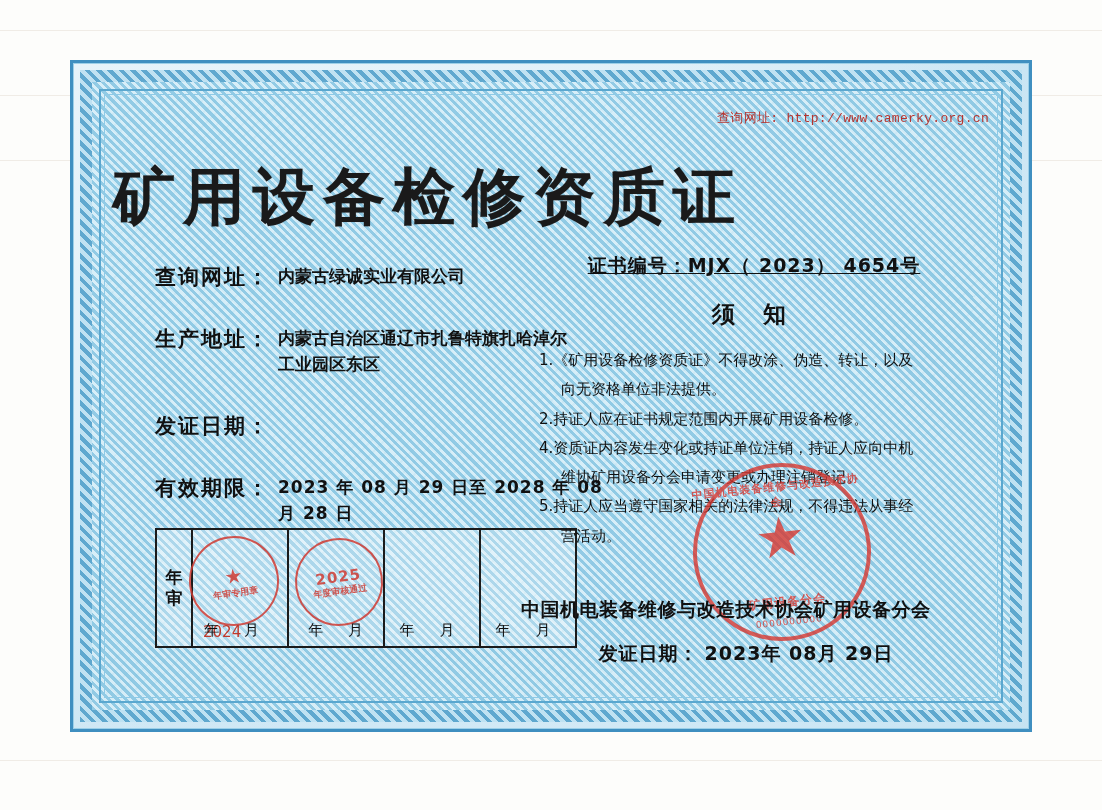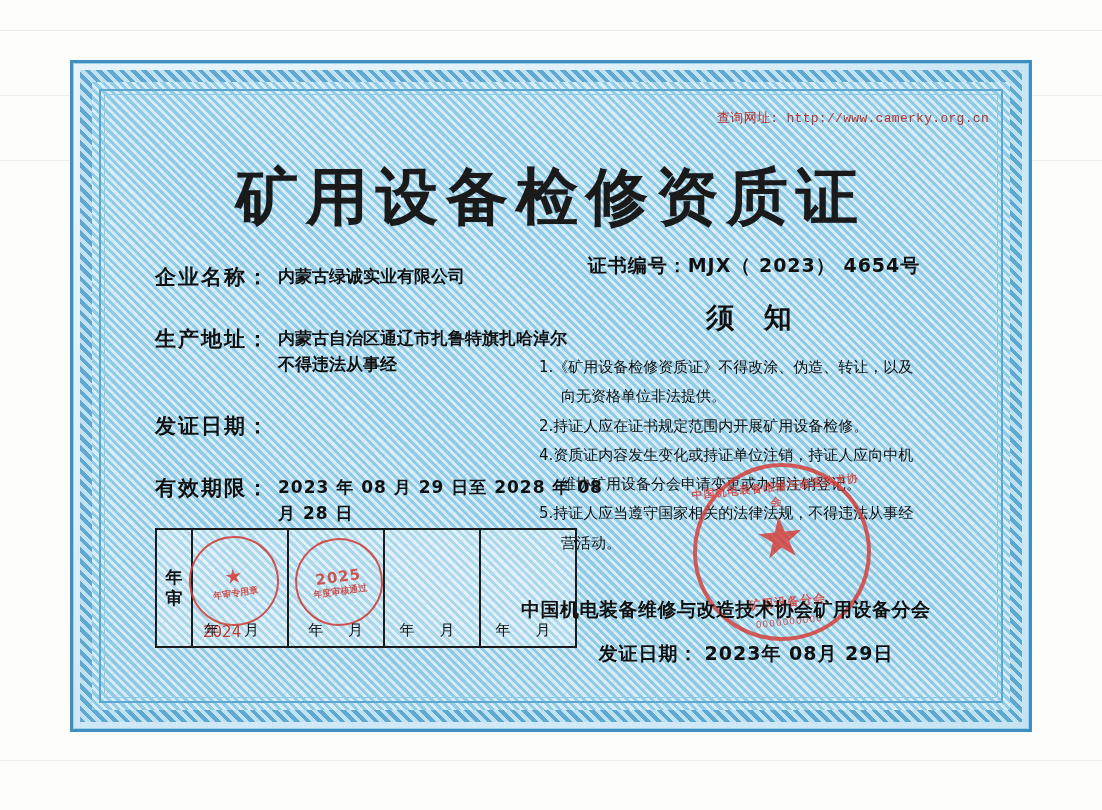--- a/index.html
+++ b/index.html
@@ -54,21 +54,20 @@
 
   .site-url{
     position:absolute;right:0;top:6px;
     font-size:13px;color:#b5342f;
     font-family:Liberation Mono, monospace;
     letter-spacing:.3px;
   }
 
   .title{
     position:absolute;left:0;right:0;top:52px;
-    text-align:center;
     font-family:"DejaVu Sans","Liberation Sans",sans-serif;
     font-weight:bold;
     font-size:62px;
     letter-spacing:8px;
     color:#1a1a1a;
     text-shadow:0 0 1px rgba(0,0,0,.35);
   }
 
   
   .left{
@@ -125,24 +124,24 @@
   }
   .stamp-1{width:86px;height:86px;left:-4px;top:6px;font-size:9px;line-height:1.2;}
   .stamp-2{width:84px;height:84px;left:6px;top:8px;font-size:9px;line-height:1.2;}
   .stamp .star{font-size:20px;display:block;color:#cf3b33;}
   .stamp .yr{font-size:15px;font-weight:bold;letter-spacing:1px;}
 
   
   .right{position:absolute;right:20px;top:150px;width:430px;}
   .cert-no{
     font-size:19px;font-weight:bold;color:#111;text-align:center;
-    letter-spacing:1px;margin-bottom:20px;
+    letter-spacing:1px;margin-bottom:20px;text-decoration:underline;
   }
   .notice-title{
-    text-align:center;font-size:28px;font-weight:bold;color:#111;
+    text-align:center;font-size:23px;font-weight:bold;color:#111;
     letter-spacing:10px;margin:6px 0 16px 0;
   }
   .notice-list{margin:0;padding:0;list-style:none;}
   .notice-list li{
     font-size:15px;color:#111;line-height:1.95;
     font-family:"DejaVu Sans","Liberation Sans",sans-serif;
     font-weight:500;
     text-indent:0;
   }
   .notice-list li .cont{display:block;padding-left:22px;}
@@ -198,28 +197,28 @@
   <div class="inner-pattern"></div>
 
   <div class="content">
 
     <div class="site-url">查询网址: http://www.camerky.org.cn</div>
 
     <div class="title">矿用设备检修资质证</div>
 
     <div class="left">
       <div class="field">
-        <span class="lab">企业名称：</span>
+        <span class="lab">查询网址：</span>
         <span class="val">内蒙古绿诚实业有限公司</span>
       </div>
       <div class="field">
         <span class="lab">生产地址：</span>
         <span class="val">
           <span>内蒙古自治区通辽市扎鲁特旗扎哈淖尔</span>
-          <span class="line2">不得违法从事经</span>
+          <span class="line2">工业园区东区</span>
         </span>
       </div>
       <div class="field">
         <span class="lab">发证日期：</span>
       </div>
       <div class="field validity">
         <span class="lab">有效期限：</span>
         <span class="val">2023 年 08 月 29 日至 2028 年 08 月 28 日</span>
       </div>
     </div>

